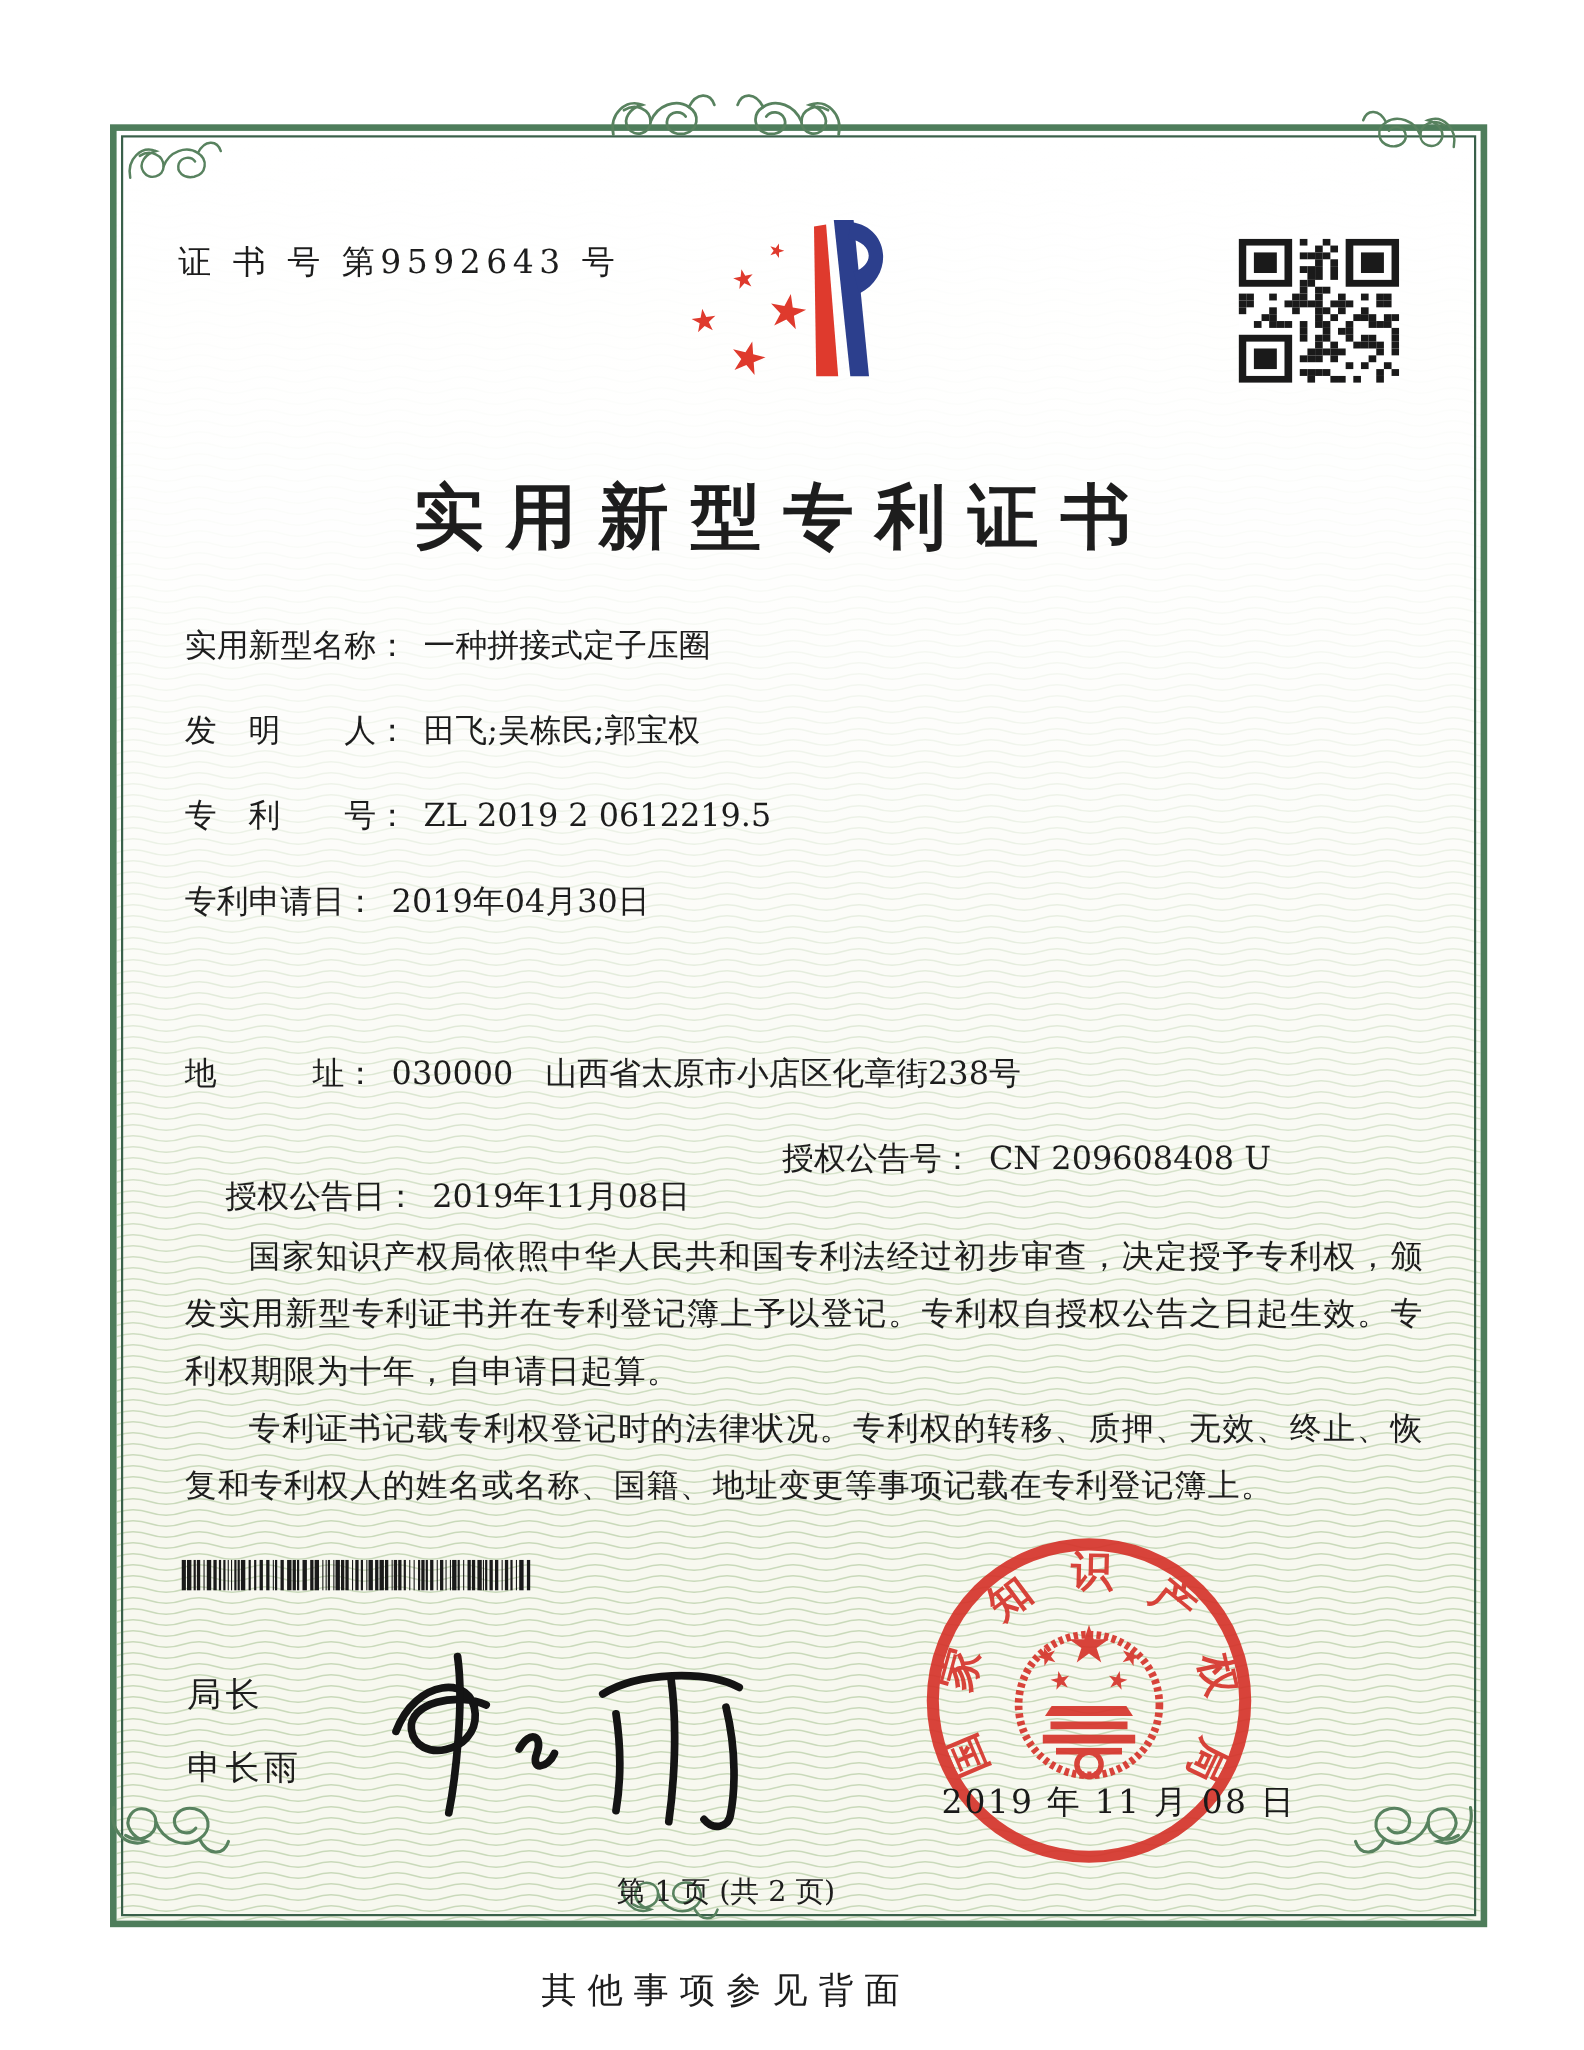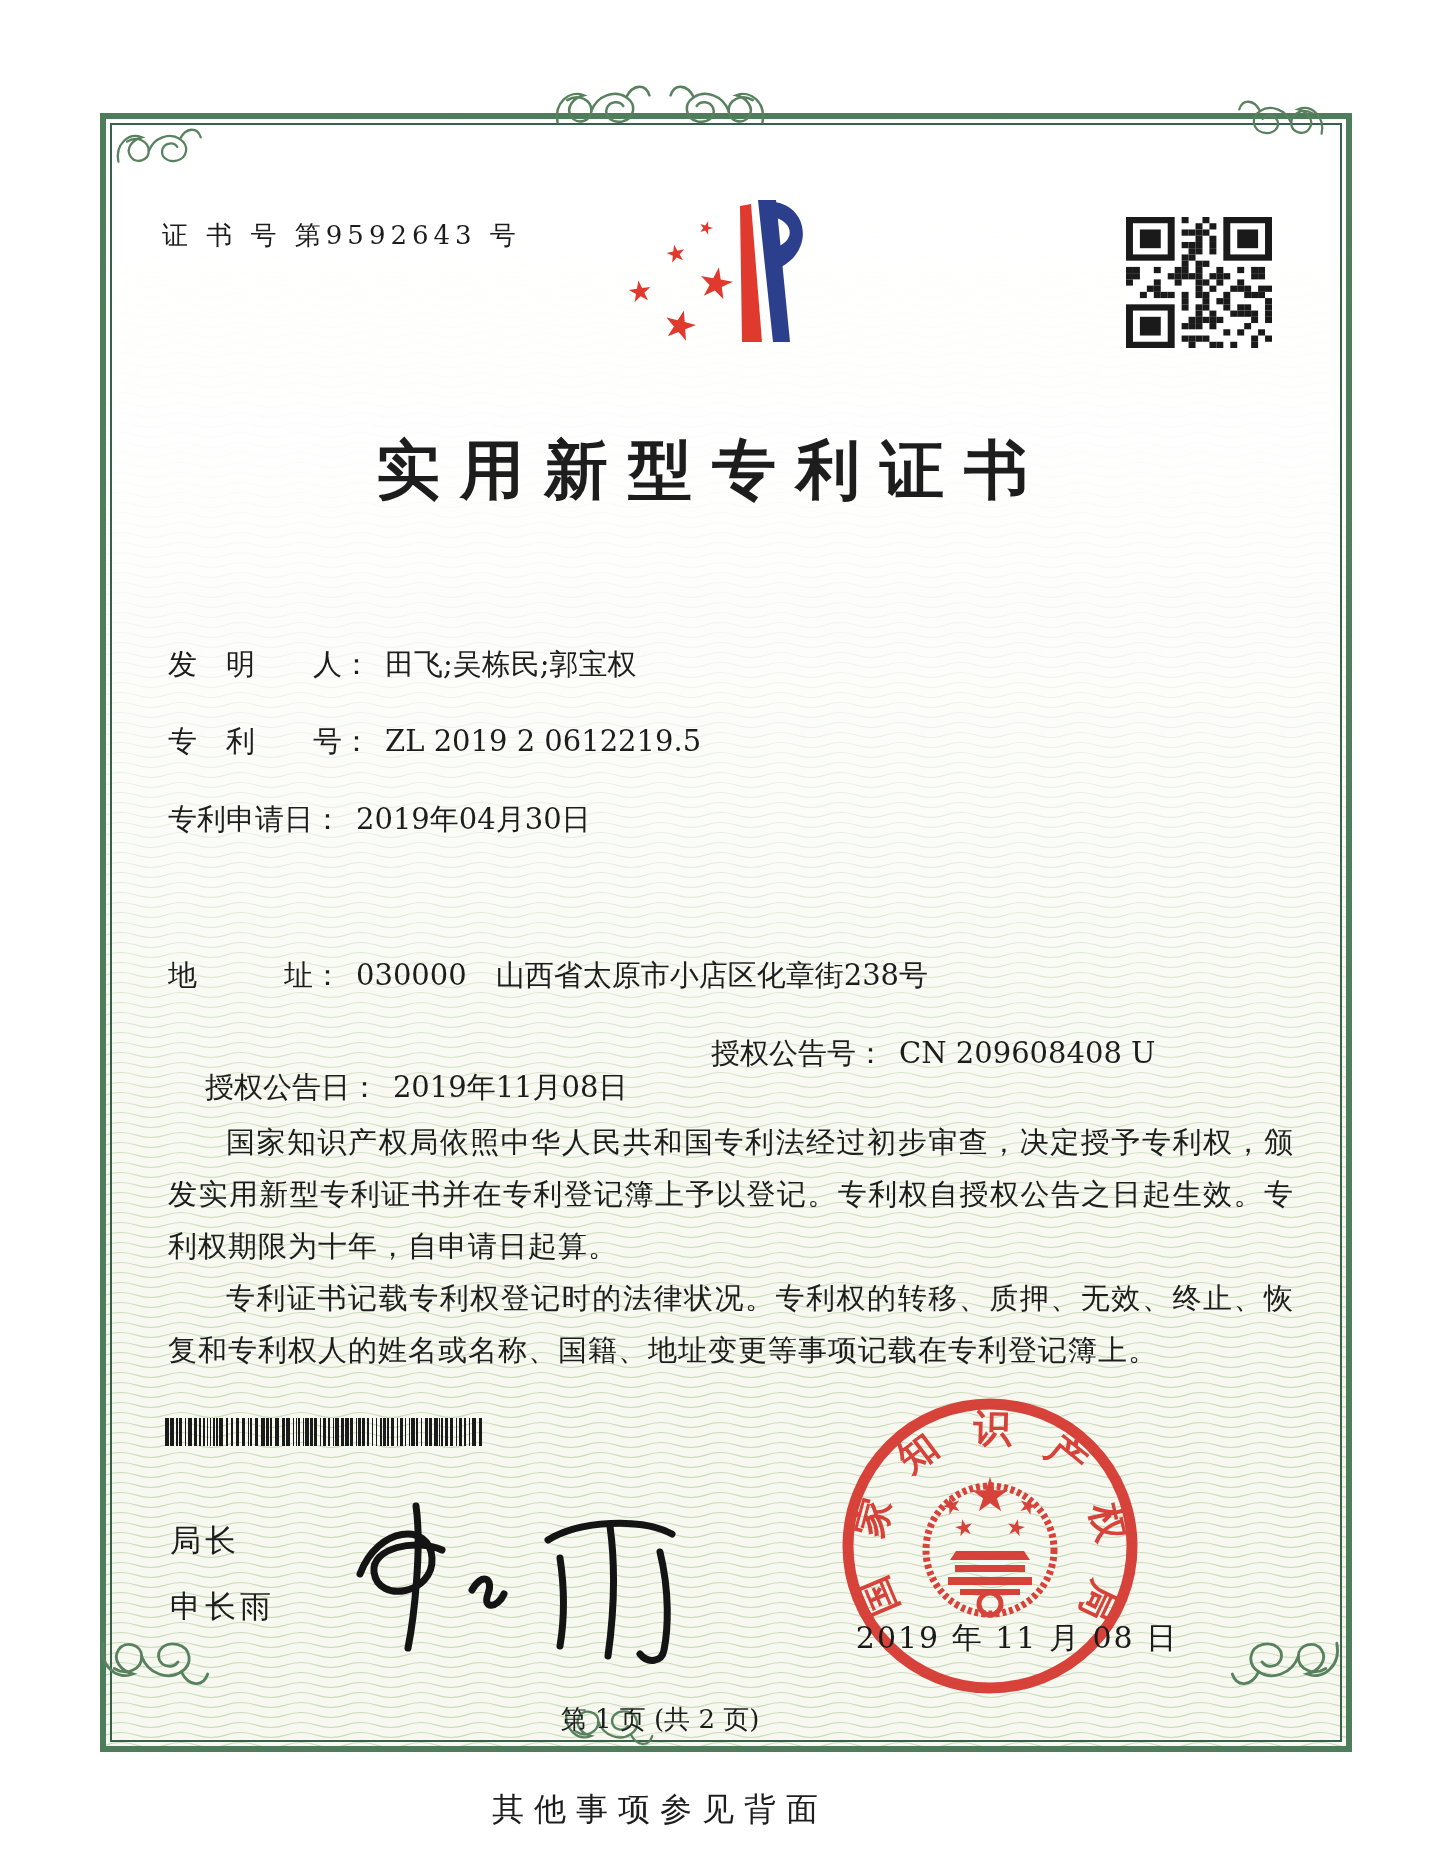--- a/index.html
+++ b/index.html
@@ -28,21 +28,21 @@
   .frame{
     position:absolute;left:100px;top:113px;width:1252px;height:1639px;
     border:6px solid #4e7d5b;box-sizing:border-box;
   }
   .frame::before{
     content:"";position:absolute;inset:4px;
     border:2px solid #39604a;
   }
   .orn{position:absolute;color:#58825f;}
   
-  .cert-no{position:absolute;left:162px;top:218px;font-size:26px;letter-spacing:5px;}
+  .cert-no{position:absolute;left:162px;top:218px;font-size:30px;letter-spacing:5px;}
   .logo{position:absolute;left:588px;top:192px;width:218px;height:152px;}
   .qr{position:absolute;left:1126px;top:217px;width:146px;height:131px;}
   .title{
     position:absolute;left:100px;top:415px;width:1200px;
     text-align:center;font-size:64px;font-weight:700;letter-spacing:20px;
     margin:12px;
   }
   .row{position:absolute;left:168px;font-size:29px;white-space:pre;}
   .row .lbl{display:inline-block;}
   .row .val{margin-left:14px;}
@@ -259,20 +259,21 @@
         <rect x="95.71" y="6.38" width="31.90" height="31.90" fill="#fff"></rect>
         <rect x="102.10" y="12.76" width="19.14" height="19.14"></rect>
         <rect x="0.00" y="89.33" width="44.67" height="44.67"></rect>
         <rect x="6.38" y="95.71" width="31.90" height="31.90" fill="#fff"></rect>
         <rect x="12.76" y="102.10" width="19.14" height="19.14"></rect>
       </g>
   </svg>
 
   <h1 class="title">实用新型专利证书</h1>
 
+  <div class="row r1"><span class="lbl">实用新型名称：</span><span class="val">一种拼接式定子压圈</span></div>
   <div class="row r2"><span class="lbl">发　明　　人：</span><span class="val">田飞;吴栋民;郭宝权</span></div>
   <div class="row r3"><span class="lbl">专　利　　号：</span><span class="val">ZL 2019 2 0612219.5</span></div>
   <div class="row r4"><span class="lbl">专利申请日：</span><span class="val">2019年04月30日</span></div>
   <div class="row r6"><span class="lbl">地　　　址：</span><span class="val">030000　山西省太原市小店区化章街238号</span></div>
 
   <div class="row r7">
     <span class="lbl">授权公告日：</span><span class="val">2019年11月08日</span>
     <span class="pair2"><span>授权公告号：</span><span class="val">CN 209608408 U</span></span>
   </div>
 

